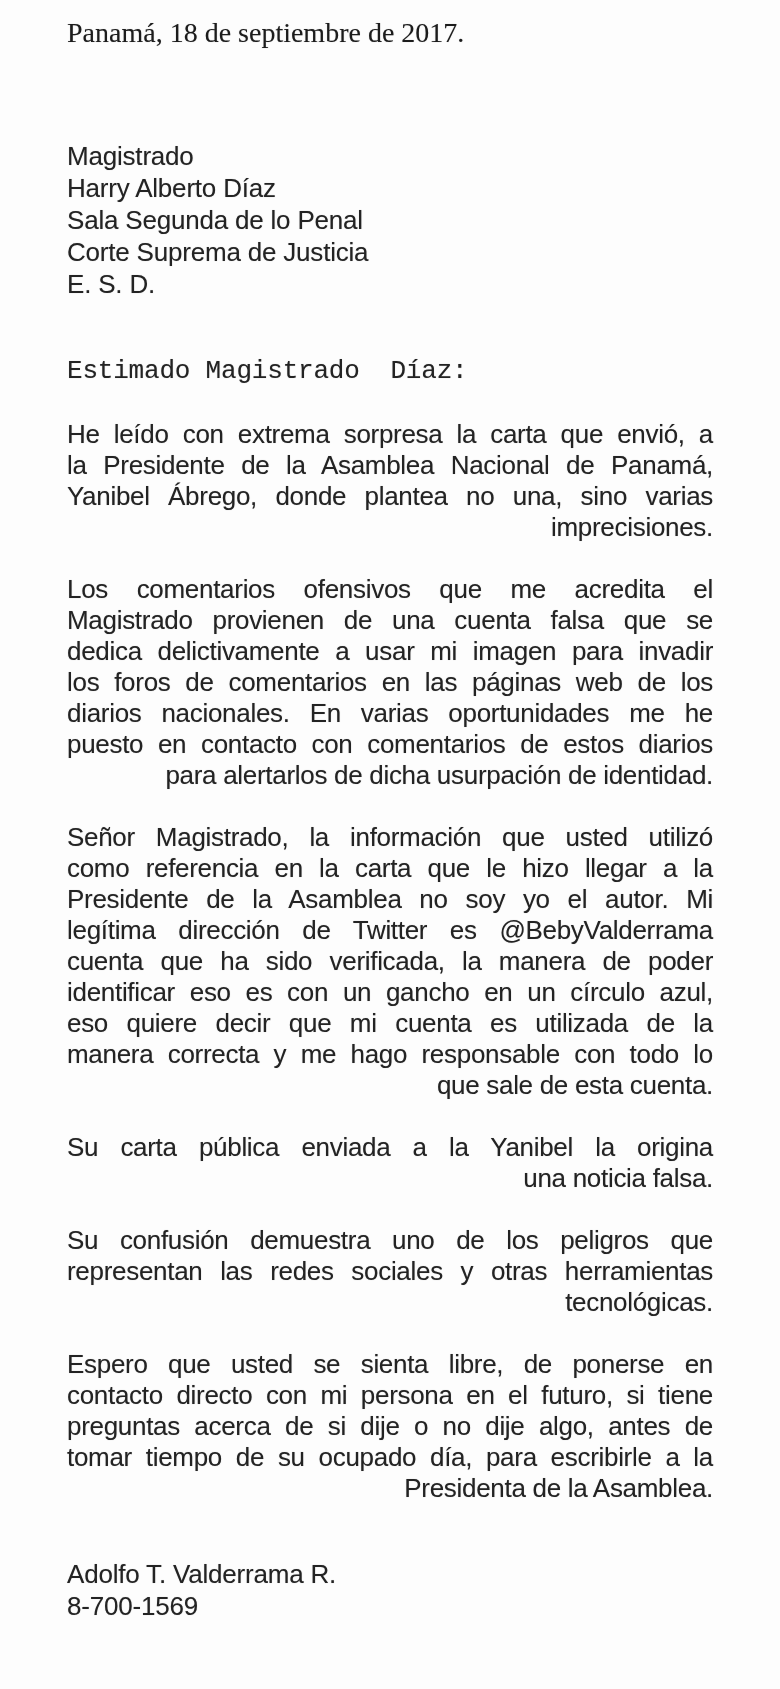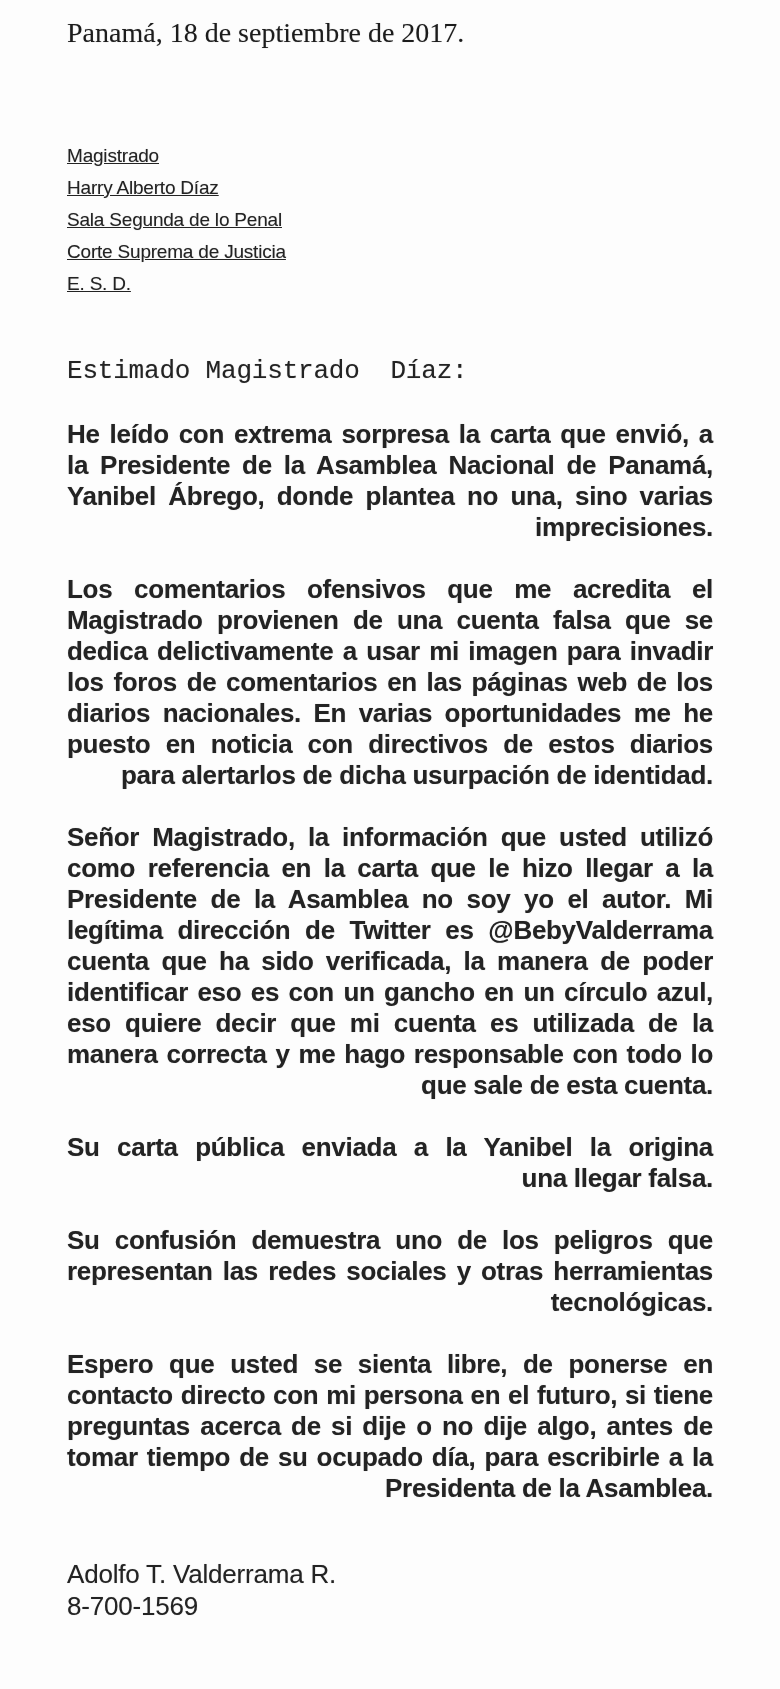--- a/index.html
+++ b/index.html
@@ -26,41 +26,40 @@
   .date-line {
     padding-top: 16px;
     margin-left: 67px;
     font-family: "Liberation Serif", serif;
     font-size: 28px;
     line-height: 34px;
     color: #1c1c1c;
   }
   .recipient {
     margin: 90px 0 0 67px;
-    font-size: 19px;
+    font-size: 26px;
     line-height: 32px;
     letter-spacing: -0.2px;
-    text-decoration: underline;
   }
   .salutation {
     margin: 56px 0 0 67px;
     font-size: 26px;
     line-height: 31px;
     letter-spacing: -0.2px;
     white-space: pre-wrap;
     font-family: Liberation Mono, monospace;
   }
   .letter-body {
     margin: 32px 0 0 67px;
     width: 646px;
     font-size: 26px;
     line-height: 31px;
     letter-spacing: -0.3px;
   }
-  .para { margin: 0 0 31px 0; font-weight: bold; }
+  .para { margin: 0 0 31px 0; }
   .line { text-align: right; }
   .line.just {
     text-align: justify;
     text-align-last: justify;
   }
   .signature {
     margin: 54px 0 0 67px;
     font-size: 26px;
     line-height: 32px;
     letter-spacing: -0.2px;
@@ -88,37 +87,37 @@
         <div class="line just">la Presidente de la Asamblea Nacional de Panamá,</div>
         <div class="line just">Yanibel Ábrego, donde plantea no una, sino varias</div>
         <div class="line">imprecisiones.</div>
       </div>
       <div class="para">
         <div class="line just">Los comentarios ofensivos que me acredita el</div>
         <div class="line just">Magistrado provienen de una cuenta falsa que se</div>
         <div class="line just">dedica delictivamente a usar mi imagen para invadir</div>
         <div class="line just">los foros de comentarios en las páginas web de los</div>
         <div class="line just">diarios nacionales. En varias oportunidades me he</div>
-        <div class="line just">puesto en noticia con directivos de estos diarios</div>
+        <div class="line just">puesto en contacto con comentarios de estos diarios</div>
         <div class="line">para alertarlos de dicha usurpación de identidad.</div>
       </div>
       <div class="para">
         <div class="line just">Señor Magistrado, la información que usted utilizó</div>
         <div class="line just">como referencia en la carta que le hizo llegar a la</div>
         <div class="line just">Presidente de la Asamblea no soy yo el autor. Mi</div>
         <div class="line just">legítima dirección de Twitter es @BebyValderrama</div>
         <div class="line just">cuenta que ha sido verificada, la manera de poder</div>
         <div class="line just">identificar eso es con un gancho en un círculo azul,</div>
         <div class="line just">eso quiere decir que mi cuenta es utilizada de la</div>
         <div class="line just">manera correcta y me hago responsable con todo lo</div>
         <div class="line">que sale de esta cuenta.</div>
       </div>
       <div class="para">
         <div class="line just">Su carta pública enviada a la Yanibel la origina</div>
-        <div class="line">una llegar falsa.</div>
+        <div class="line">una noticia falsa.</div>
       </div>
       <div class="para">
         <div class="line just">Su confusión demuestra uno de los peligros que</div>
         <div class="line just">representan las redes sociales y otras herramientas</div>
         <div class="line">tecnológicas.</div>
       </div>
       <div class="para">
         <div class="line just">Espero que usted se sienta libre,  de ponerse en</div>
         <div class="line just">contacto directo con mi persona en el futuro, si tiene</div>
         <div class="line just">preguntas acerca de si dije o no dije algo,  antes de</div>

